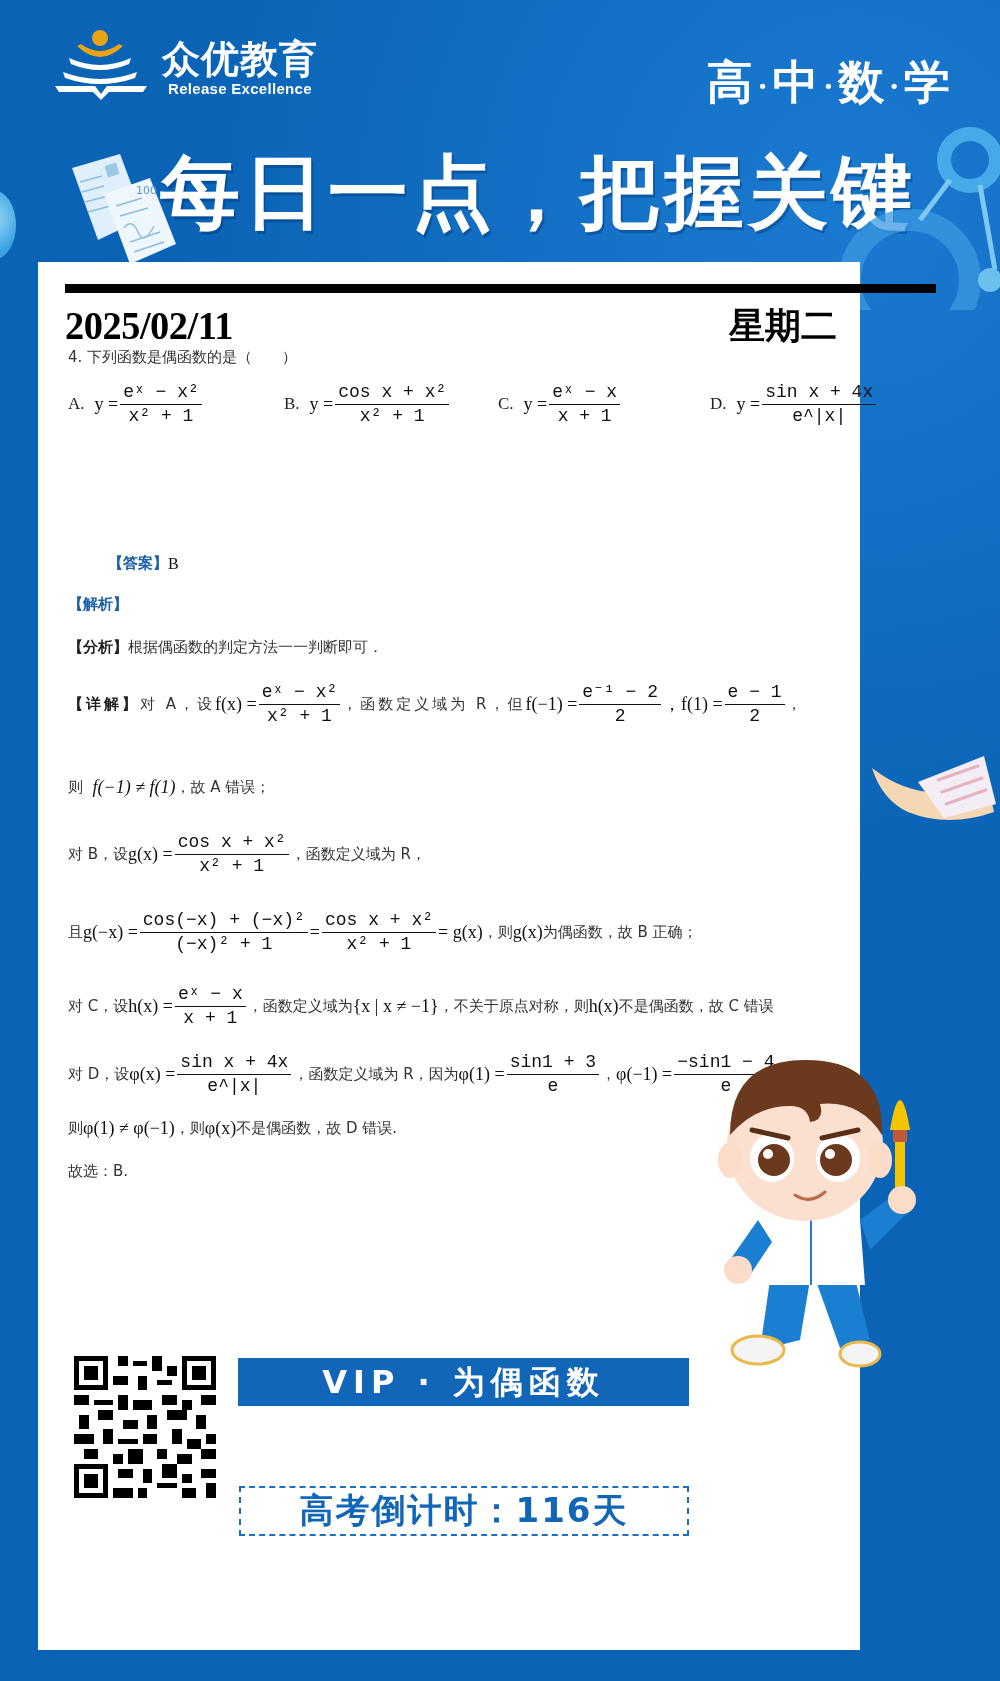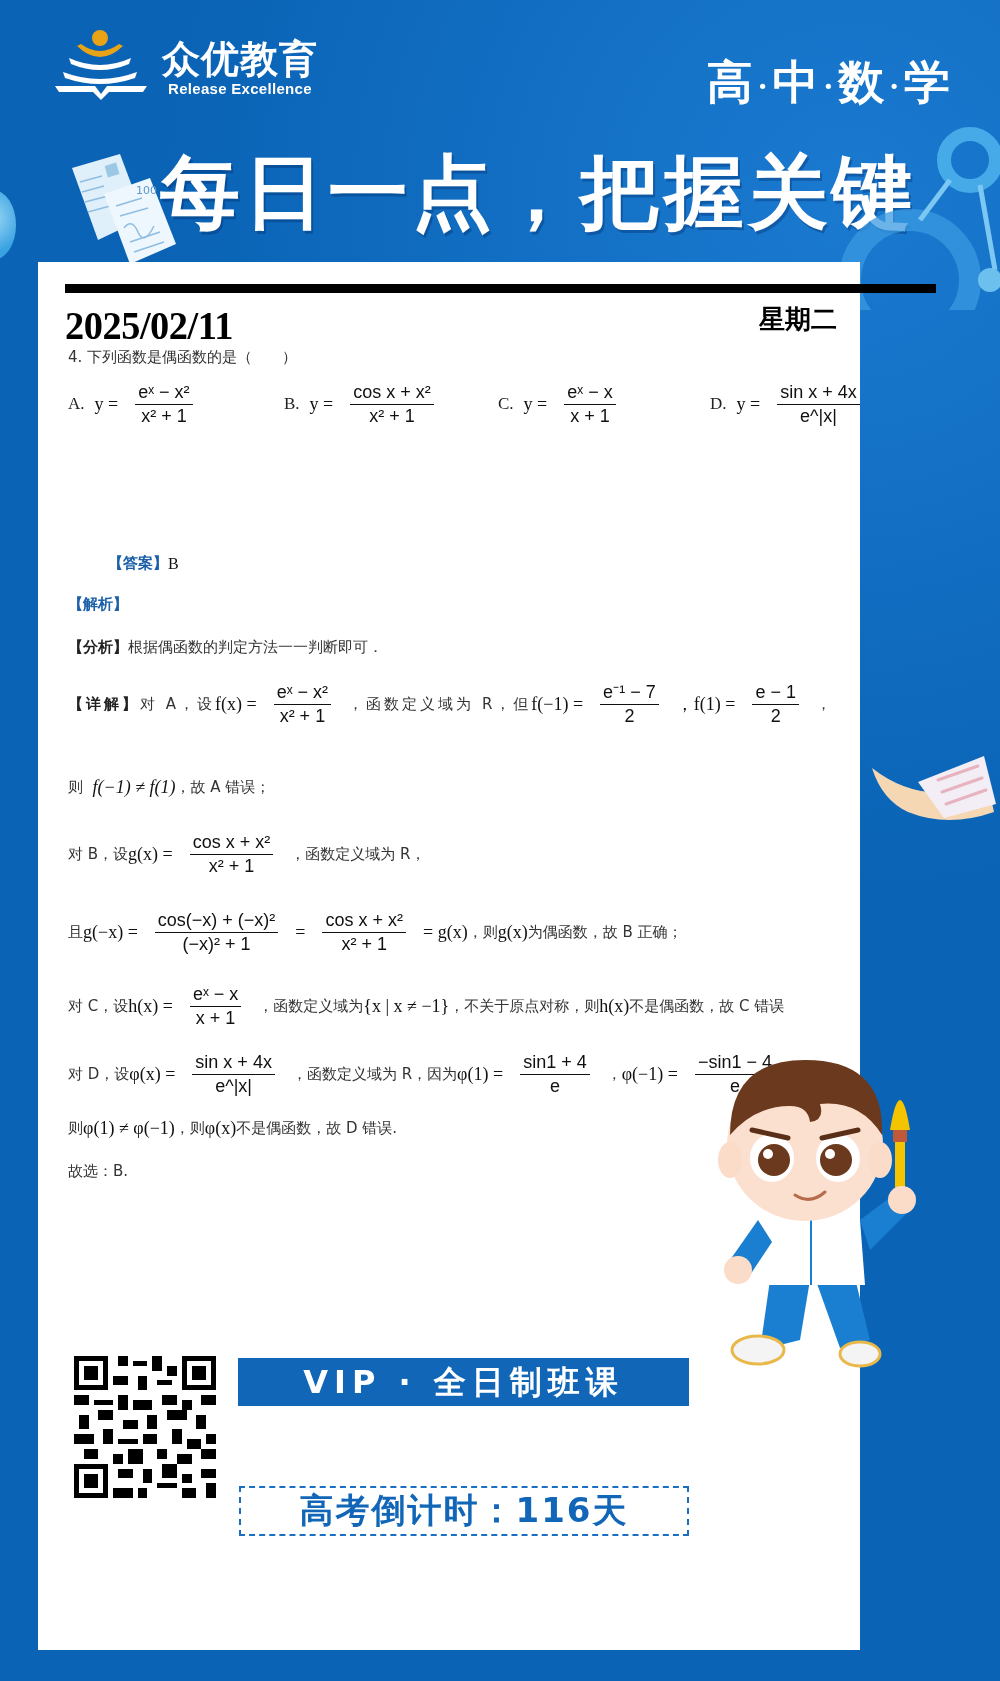--- a/index.html
+++ b/index.html
@@ -19,25 +19,25 @@
   .subject { position: absolute; right: 48px; top: 52px; font-size: 46px; font-weight: bold; color: #fff; font-family: "DejaVu Serif", serif; letter-spacing: 2px; }
   .subject .dot { font-size: 28px; margin: 0 3px; vertical-align: middle; }
   .slogan { position: absolute; left: 160px; top: 140px; font-size: 80px; font-weight: bold; color: #fff; font-family: "DejaVu Sans", sans-serif; letter-spacing: 4px; text-shadow: 2px 3px 0 rgba(0,40,100,0.35); }
   .deco-papers { position: absolute; left: 68px; top: 148px; width: 110px; height: 118px; }
   .deco-bubble { position: absolute; left: -30px; top: 190px; width: 46px; height: 70px; border-radius: 50%; background: radial-gradient(circle at 40% 40%, #b8ecff, #3fa9e6 70%); opacity: .9; }
   .deco-molecule { position: absolute; right: 0; top: 110px; width: 200px; height: 200px; }
   
   .panel { position: absolute; left: 38px; top: 262px; width: 822px; height: 1388px; background: #fff; }
   .rule { position: absolute; left: 27px; top: 22px; width: 871px; height: 9px; background: #000; }
   .date { position: absolute; left: 27px; top: 40px; font-size: 40px; font-weight: bold; color: #000; font-family: "Liberation Serif", "DejaVu Serif", serif; letter-spacing: -0.5px; transform: scaleX(.96); transform-origin: left; }
-  .weekday { position: absolute; right: 23px; top: 40px; font-size: 26px; font-weight: bold; color: #000; font-family: "DejaVu Serif", serif; }
+  .weekday { position: absolute; right: 23px; top: 40px; font-size: 36px; font-weight: bold; color: #000; font-family: "DejaVu Serif", serif; }
   .content { position: absolute; left: 30px; top: 0; width: 870px; font-size: 15px; color: #333; }
   .line { position: absolute; left: 0; white-space: nowrap; display: flex; align-items: center; }
   .math { font-family: "Liberation Serif", "DejaVu Serif", serif; font-size: 18px; color: #111; }
-  .frac { display: inline-flex; flex-direction: column; align-items: center; vertical-align: middle; margin: 0 17px; font-family: Liberation Sans, sans-serif; font-size: 18px; line-height: 1.15; color:#111; }
+  .frac { display: inline-flex; flex-direction: column; align-items: center; vertical-align: middle; margin: 0 2px; font-family: Liberation Mono, monospace; font-size: 18px; line-height: 1.15; color:#111; }
   .frac .num { padding: 0 3px 1px; border-bottom: 1.5px solid #111; }
   .frac .den { padding: 1px 3px 0; }
   .tag { color: #1a5fa8; font-weight: bold; }
   .q-opt { position: absolute; display: flex; align-items: center; }
   .opt-letter { font-family: "Liberation Serif", serif; font-size: 17px; margin-right: 10px; color:#222; }
   
   .qr { position: absolute; left: 36px; top: 1094px; width: 142px; height: 142px; }
   .vip-bar { position: absolute; left: 200px; top: 1096px; width: 451px; height: 48px; background: #1266b8; color: #fff; font-size: 32px; font-weight: bold; text-align: center; line-height: 48px; letter-spacing: 6px; }
   .scan { position: absolute; left: 200px; top: 1150px; width: 451px; text-align: center; font-size: 32px; font-weight: bold; color: #111; letter-spacing: 12px; }
   .countdown { position: absolute; left: 201px; top: 1196px; width: 450px; height: 50px; border: 2px dashed #1a6fc0; text-align: center; font-size: 34px; font-weight: bold; color: #1266b8; line-height: 44px; letter-spacing: 2px; margin-top: 28px; }
@@ -152,21 +152,21 @@
       <span style="font-weight:bold;color:#222;">【详解】</span>
       <span>对 A，设</span>
       <span class="math" style="letter-spacing:0">f(x) =</span>
       <span class="frac" style="letter-spacing:0">
           <span class="num">eˣ − x²</span>
           <span class="den">x² + 1</span>
         </span>
       <span>，函数定义域为 R，但</span>
       <span class="math" style="letter-spacing:0">f(−1) =</span>
       <span class="frac" style="letter-spacing:0">
-          <span class="num">e⁻¹ − 7</span>
+          <span class="num">e⁻¹ − 2</span>
           <span class="den">2</span>
         </span>
       <span class="math" style="letter-spacing:0">，f(1) =</span>
       <span class="frac" style="letter-spacing:0">
           <span class="num">e − 1</span>
           <span class="den">2</span>
         </span>
       <span>，</span>
     </div>
 
@@ -221,21 +221,21 @@
     <div class="line" style="top:790px;">
       <span>对 D，设</span>
       <span class="math">φ(x) =</span>
       <span class="frac">
           <span class="num">sin x + 4x</span>
           <span class="den">e^|x|</span>
         </span>
       <span>，函数定义域为 R，因为</span>
       <span class="math">φ(1) =</span>
       <span class="frac">
-          <span class="num">sin1 + 4</span>
+          <span class="num">sin1 + 3</span>
           <span class="den">e</span>
         </span>
       <span>，</span>
       <span class="math">φ(−1) =</span>
       <span class="frac">
           <span class="num">−sin1 − 4</span>
           <span class="den">e</span>
         </span>
       <span>，</span>
     </div>
@@ -301,21 +301,21 @@
         <rect x="18" y="22" width="3" height="3"></rect>
         <rect x="22" y="24" width="2" height="2"></rect>
         <rect x="26" y="23" width="3" height="2"></rect>
       <rect x="8" y="27" width="4" height="2"></rect>
         <rect x="13" y="27" width="2" height="2"></rect>
         <rect x="17" y="26" width="4" height="1"></rect>
         <rect x="22" y="27" width="3" height="2"></rect>
         <rect x="27" y="26" width="2" height="3"></rect>
     </g>
   </svg>
-  <div class="vip-bar">VIP · 全日制班课</div>
+  <div class="vip-bar">VIP · 为偶函数</div>
   <div class="countdown">高考倒计时：116天</div>
 </div>
 
 <svg class="paper-deco" viewBox="0 0 130 80">
   <path d="M4 16 Q40 44 80 40 L118 24 L126 60 Q80 76 40 60 Q14 48 4 16 Z" fill="#f6d7b4"></path>
   <path d="M50 30 L116 4 L128 52 L76 66 Z" fill="#f3eef6"></path>
   <g stroke="#e6b3bf" stroke-width="3" stroke-linecap="round">
       <line x1="70" y1="28" x2="110" y2="14"></line>
       <line x1="74" y1="40" x2="114" y2="26"></line>
       <line x1="78" y1="52" x2="118" y2="38"></line>

